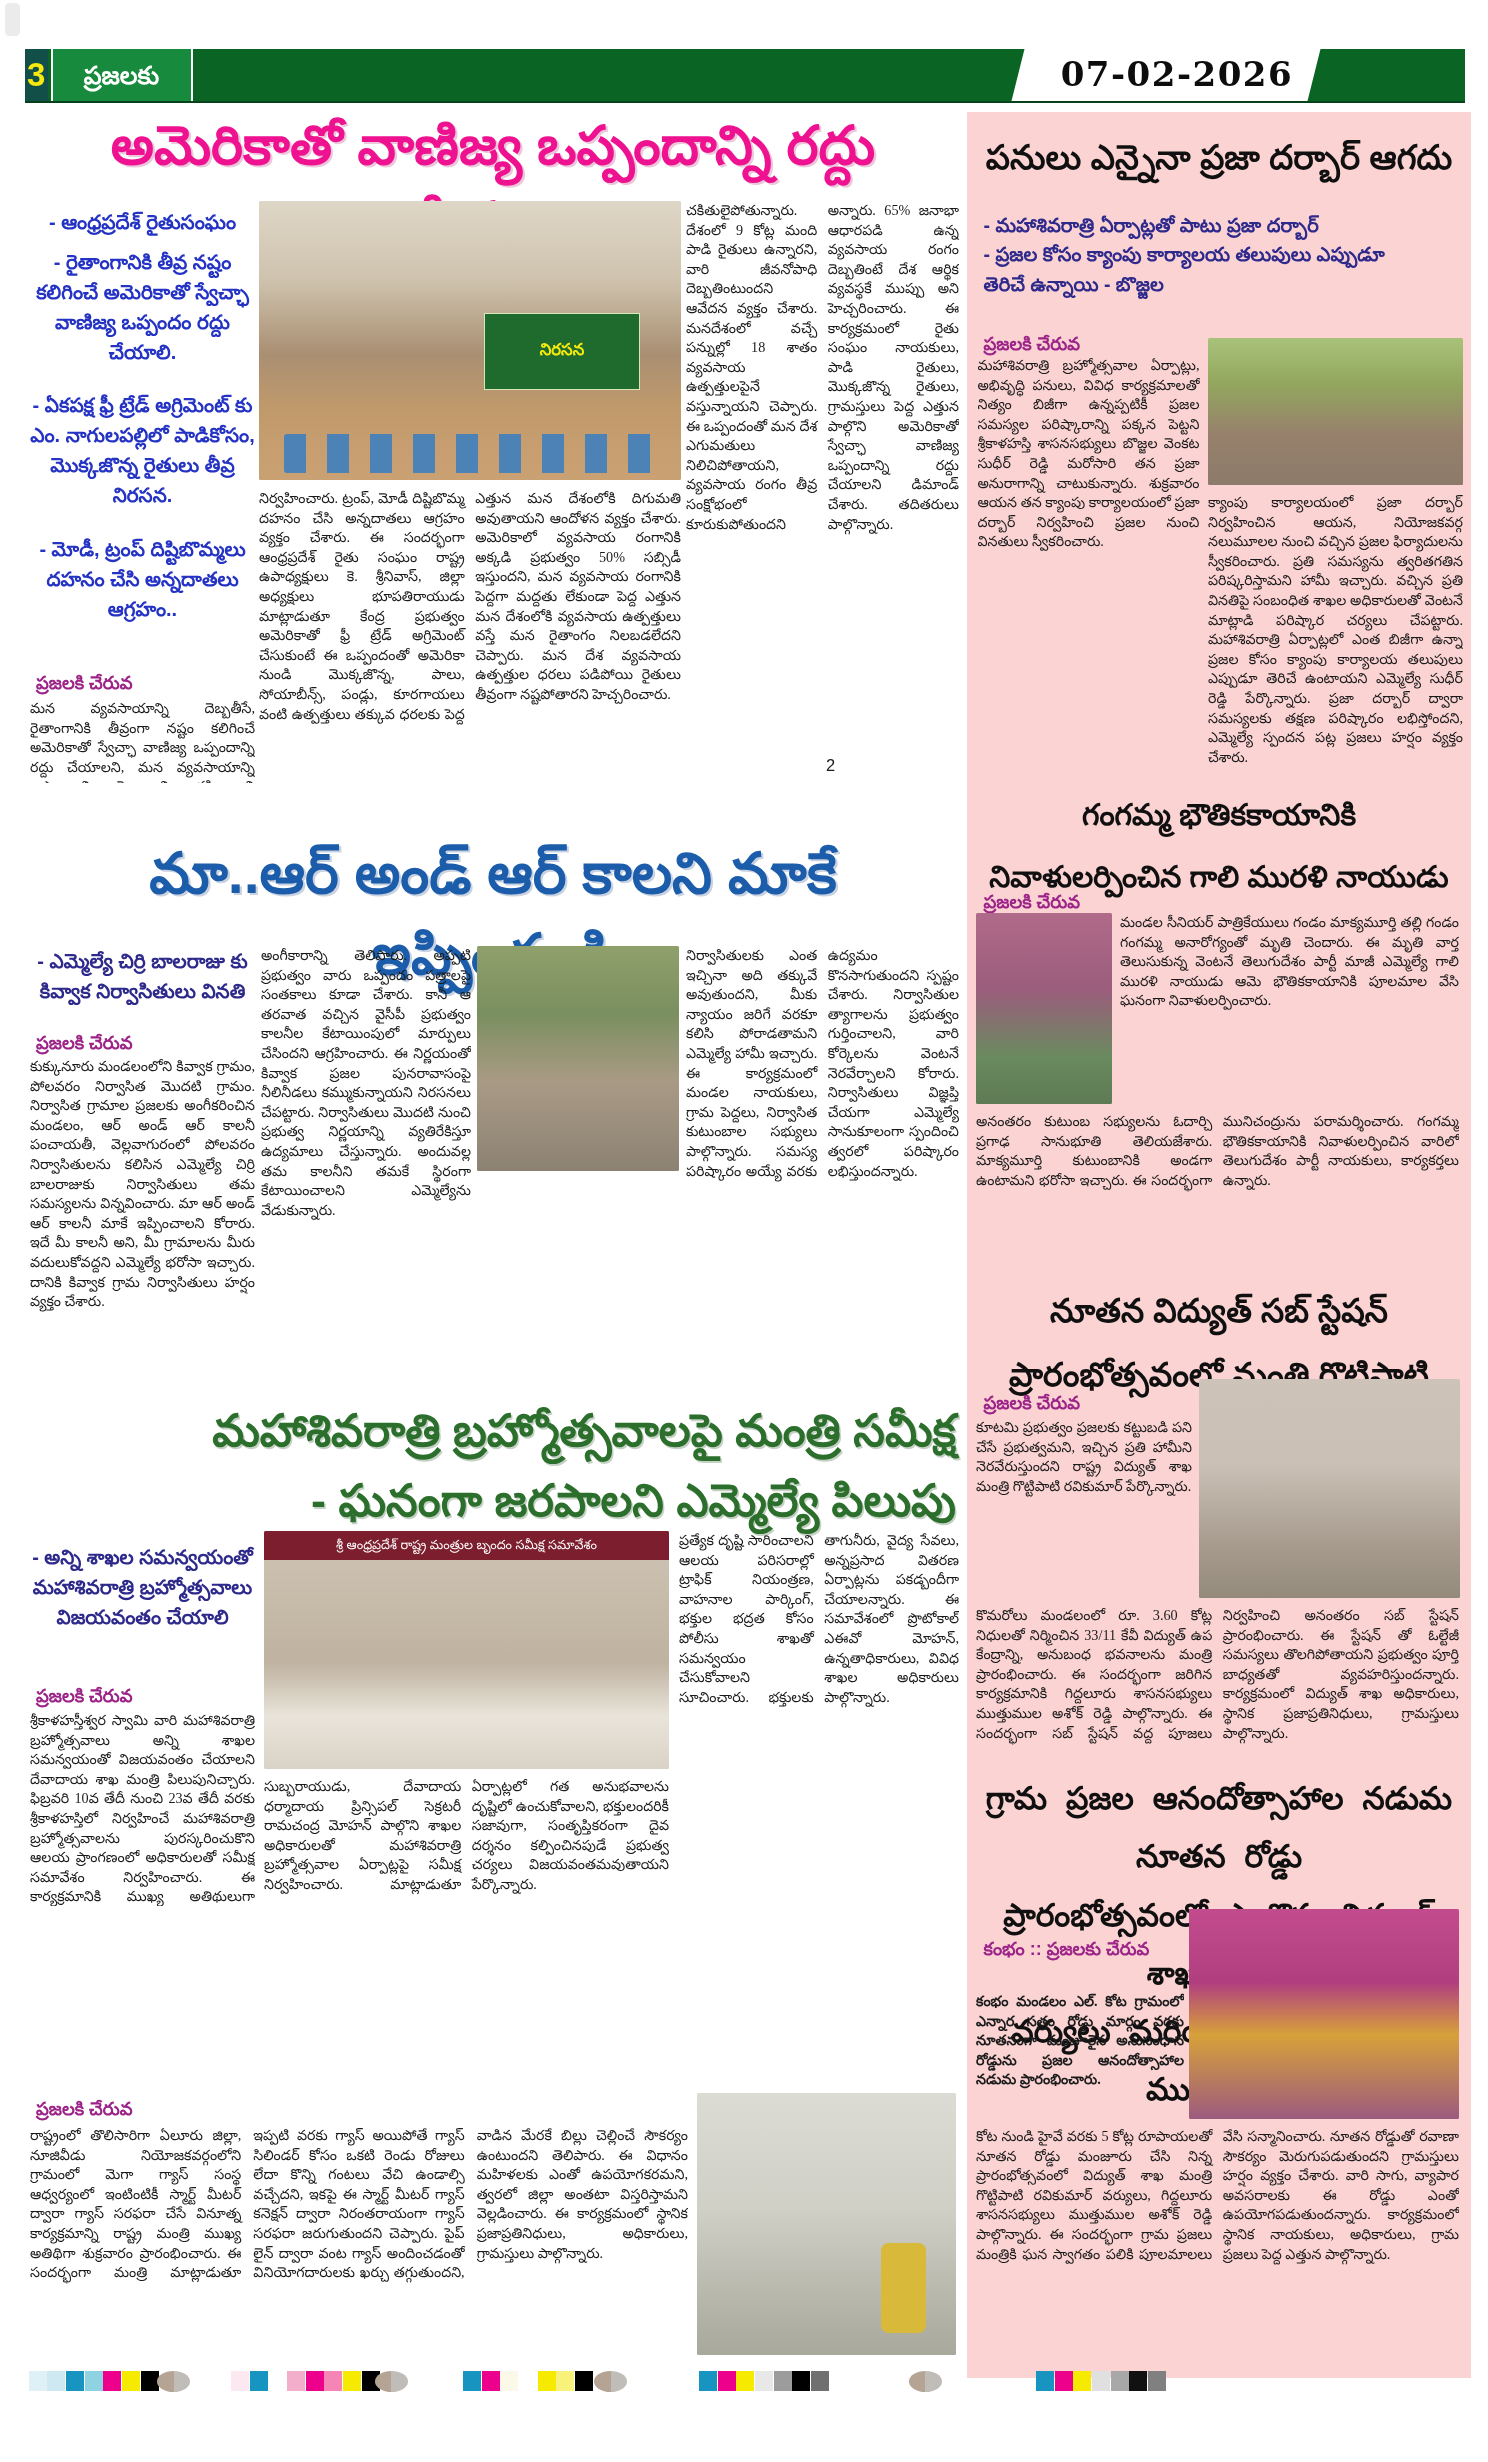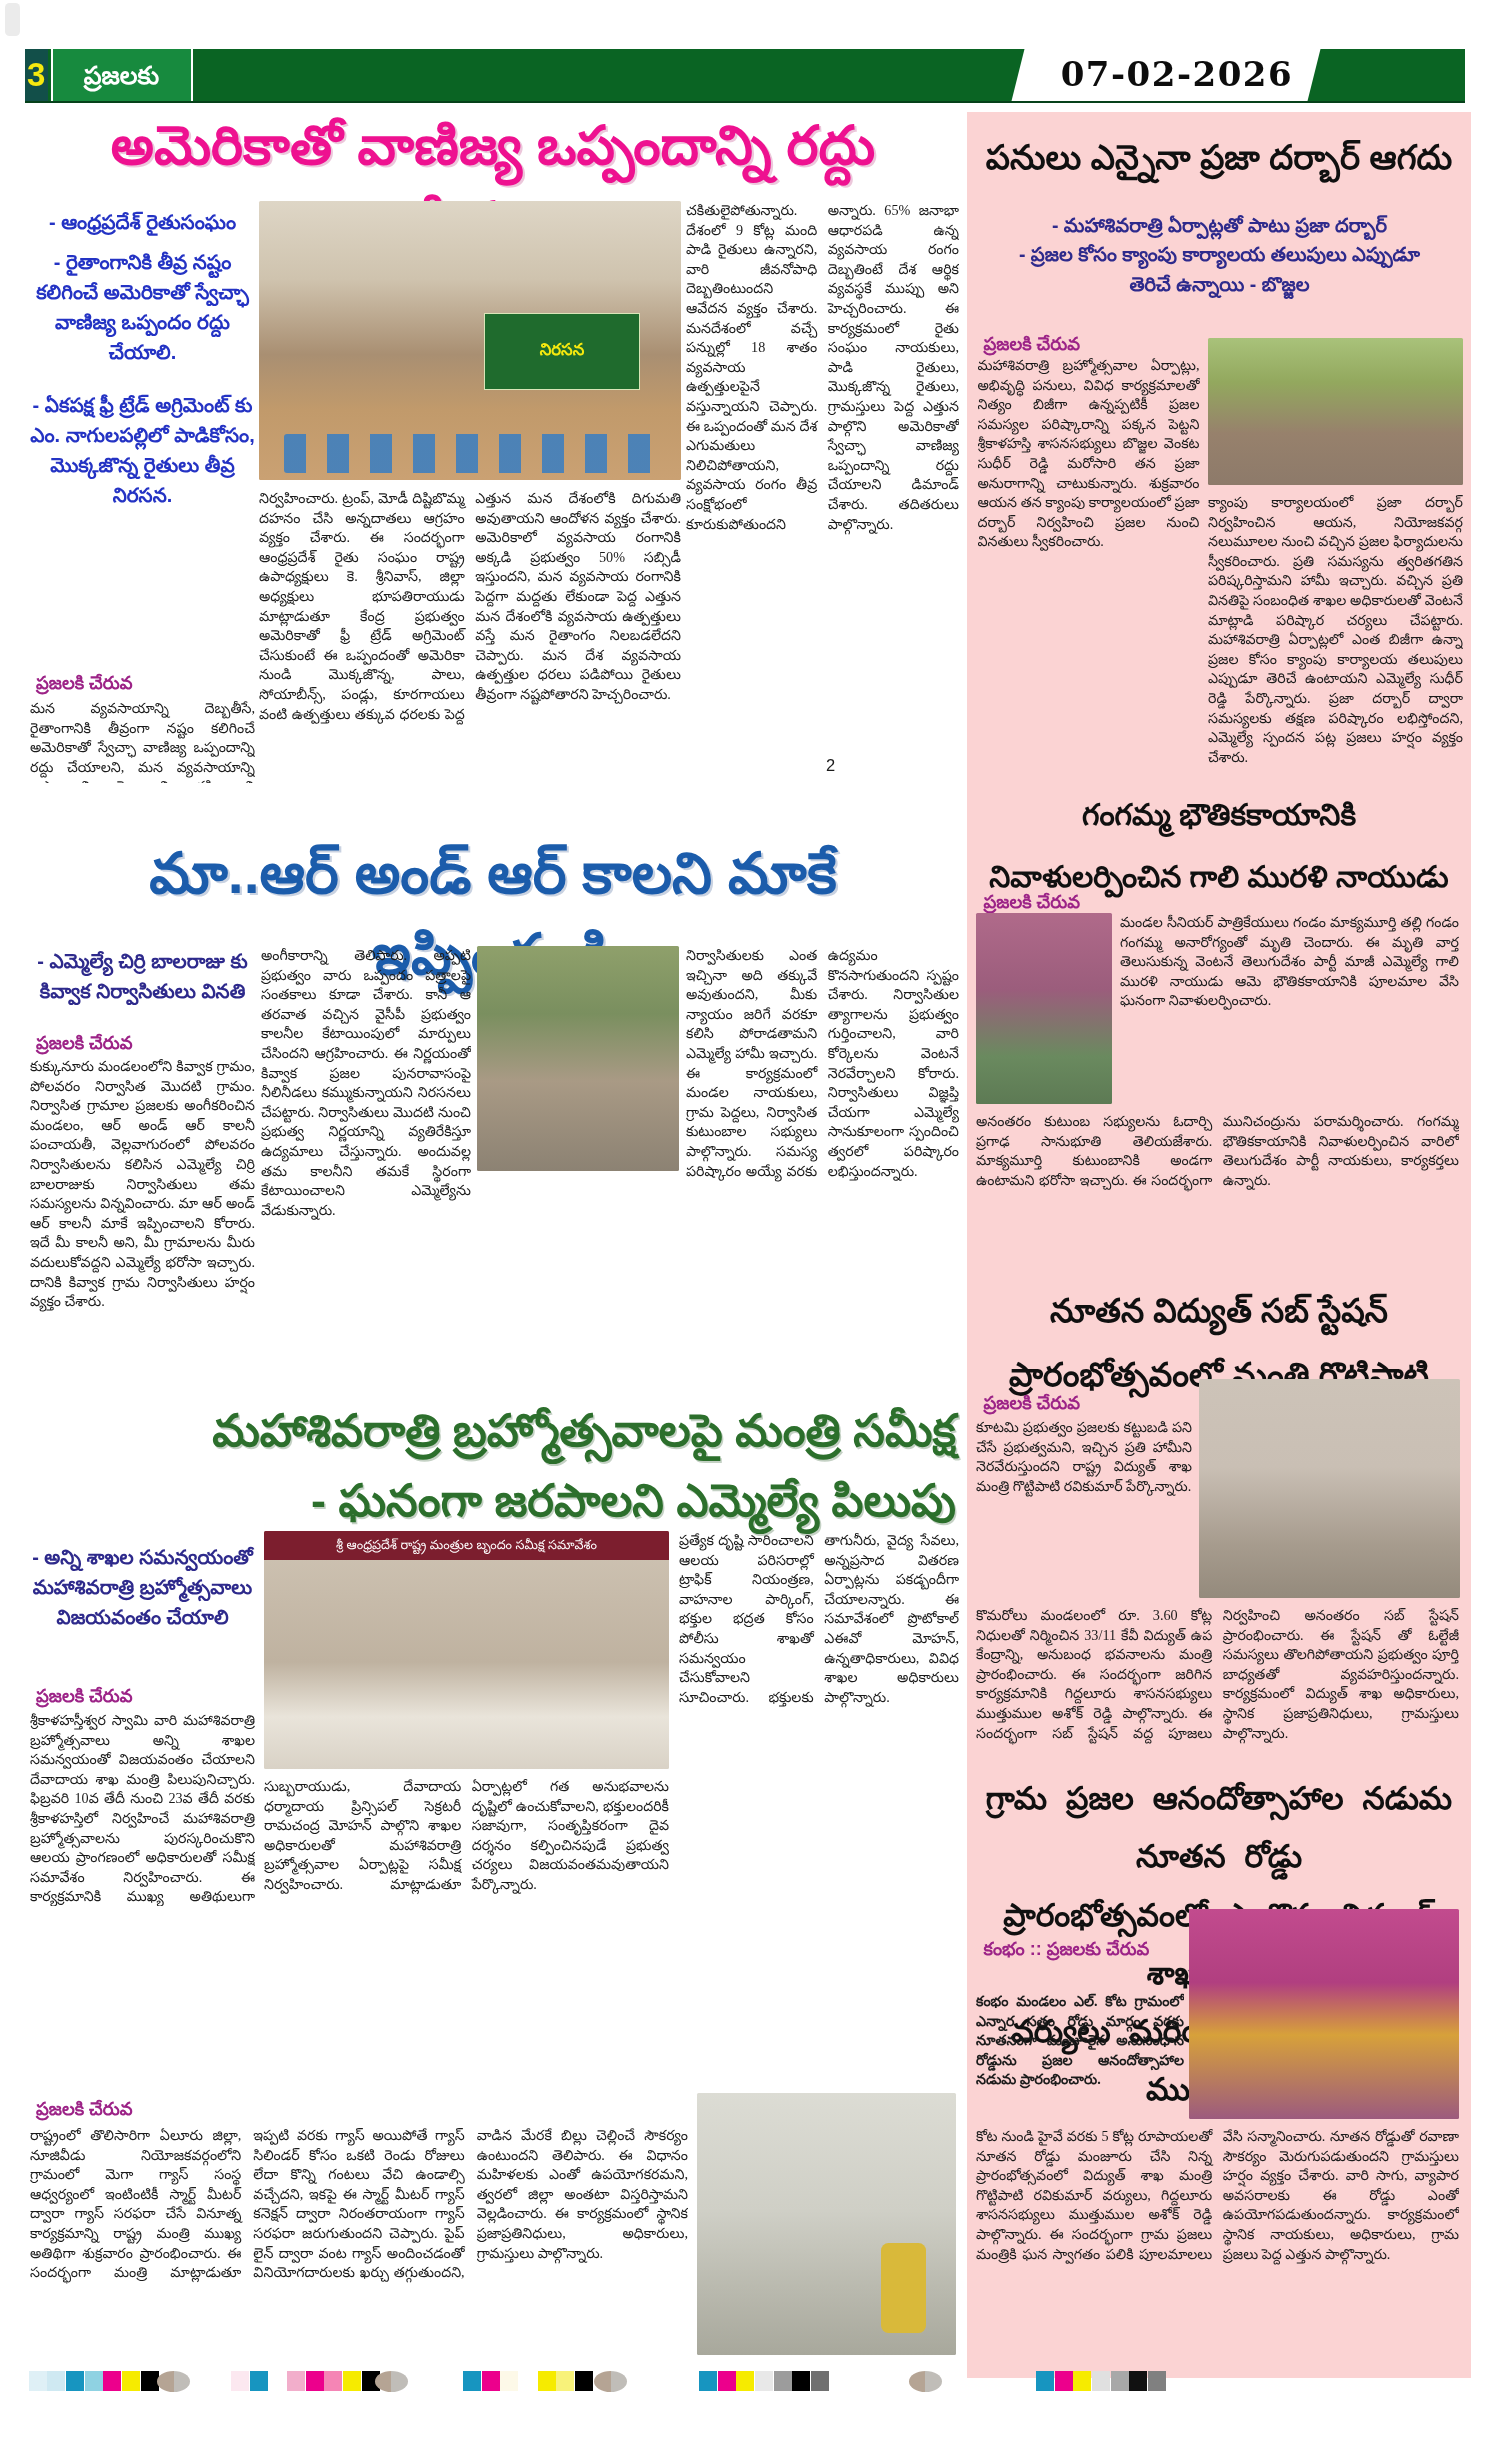--- a/index.html
+++ b/index.html
@@ -18,21 +18,21 @@
   
   .hl{font-family:"Liberation Sans",sans-serif;font-weight:bold;white-space:pre-line;}
   .h1{font-size:54px;color:#ee1190;text-align:center;text-shadow:2.2px 2.2px 0 rgba(170,0,90,.22);}
   .h2{font-size:57px;color:#1b5cab;text-align:center;text-shadow:2.2px 2.2px 0 rgba(10,50,120,.22);}
   .h3{font-size:45px;color:#2c6f2c;text-align:right;line-height:1.55;text-shadow:1.5px 1.5px 0 rgba(20,70,20,.25);}
   .h4{font-size:48px;color:#8c2d91;text-align:left;text-shadow:1.5px 1.5px 0 rgba(90,20,90,.22);}
   .rh{font-family:"Liberation Sans",sans-serif;font-weight:bold;color:#101010;text-align:center;white-space:pre-line;}
   
   .bul-blue{font-family:"Liberation Sans",sans-serif;font-weight:bold;color:#2433c4;font-size:20px;line-height:1.5;text-align:center;white-space:pre-line;}
   .bul-navy{font-family:"Liberation Sans",sans-serif;font-weight:bold;color:#2e2a8c;font-size:20px;line-height:1.5;text-align:center;white-space:pre-line;}
-  .bul-navy-left{text-align:center;}
+  .bul-navy-left{text-align:left;}
   .byline{font-family:"Liberation Sans",sans-serif;font-weight:bold;color:#9c2387;font-size:18px;}
   .body{font-size:14.2px;line-height:1.38;text-align:justify;}
   .cols2{column-count:2;column-gap:10.5px;}
   .cols3{column-count:3;column-gap:12px;}
   .pageref{font-family:"Liberation Sans",sans-serif;font-size:16.5px;color:#1b1b1b;}
   
   #panel{position:absolute;left:967px;top:112px;width:504px;height:2266px;background:#fbd3d3;}
   
   .photo{position:absolute;overflow:hidden;border-radius:1.5px;}
   #photo1{background:linear-gradient(180deg,#ded6c6 0%,#cfc3ae 28%,#a98f72 55%,#c19a6b 75%,#caa173 100%);}
@@ -70,20 +70,21 @@
     <div class="datewrap">
       <span class="datetext">07-02-2026</span>
     </div>
   </div>
 
   <div class="abs hl h1" style="left:30px;top:114px;width:926px;">అమెరికాతో వాణిజ్య ఒప్పందాన్ని రద్దు చేయాలి.</div>
 
   <div class="abs bul-blue" style="left:30px;top:207px;width:225px;">- ఆంధ్రప్రదేశ్ రైతుసంఘం</div>
   <div class="abs bul-blue" style="left:30px;top:247px;width:225px;">- రైతాంగానికి తీవ్ర నష్టం కలిగించే అమెరికాతో స్వేచ్ఛా వాణిజ్య ఒప్పందం రద్దు చేయాలి.</div>
   <div class="abs bul-blue" style="left:30px;top:390px;width:225px;">- ఏకపక్ష ఫ్రీ ట్రేడ్ అగ్రిమెంట్ కు ఎం. నాగులపల్లిలో పాడికోసం, మొక్కజొన్న రైతులు తీవ్ర నిరసన.</div>
+  <div class="abs bul-blue" style="left:30px;top:534px;width:225px;">- మోడీ, ట్రంప్ దిష్టిబొమ్మలు దహనం చేసి అన్నదాతలు ఆగ్రహం..</div>
 
   <div class="abs byline" style="left:36px;top:673px;">ప్రజలకి చేరువ</div>
   <div class="abs body" style="left:30px;top:699px;width:225px;height:84px;overflow:hidden;">మన వ్యవసాయాన్ని దెబ్బతీసే, రైతాంగానికి తీవ్రంగా నష్టం కలిగించే అమెరికాతో స్వేచ్ఛా వాణిజ్య ఒప్పందాన్ని రద్దు చేయాలని, మన వ్యవసాయాన్ని కాపాడాలని, రైతాంగాన్ని రక్షించాలని డిమాండ్ చేస్తూ ఆంధ్రప్రదేశ్ రైతు సంఘం ఆధ్వర్యంలో మండలం ఎం.నాగులపల్లి లో కేంద్రం వద్ద పాడి రైతులు, మొక్కజొన్న రైతులు శుక్రవారం నిరసన కార్యక్రమం</div>
 
   <div id="photo1" class="photo" style="left:259px;top:201px;width:422px;height:279px;">
     <div class="banner">నిరసన</div>
     <div class="cans"></div>
   </div>
   <div class="abs body cols2" style="left:259px;top:489px;width:422px;height:294px;overflow:hidden;">నిర్వహించారు. ట్రంప్, మోడీ దిష్టిబొమ్మ దహనం చేసి అన్నదాతలు ఆగ్రహం వ్యక్తం చేశారు. ఈ సందర్భంగా ఆంధ్రప్రదేశ్ రైతు సంఘం రాష్ట్ర ఉపాధ్యక్షులు కె. శ్రీనివాస్, జిల్లా అధ్యక్షులు భూపతిరాయుడు మాట్లాడుతూ కేంద్ర ప్రభుత్వం అమెరికాతో ఫ్రీ ట్రేడ్ అగ్రిమెంట్ చేసుకుంటే ఈ ఒప్పందంతో అమెరికా నుండి మొక్కజొన్న, పాలు, సోయాబీన్స్, పండ్లు, కూరగాయలు వంటి ఉత్పత్తులు తక్కువ ధరలకు పెద్ద ఎత్తున మన దేశంలోకి దిగుమతి అవుతాయని ఆందోళన వ్యక్తం చేశారు. అమెరికాలో వ్యవసాయ రంగానికి అక్కడి ప్రభుత్వం 50% సబ్సిడీ ఇస్తుందని, మన వ్యవసాయ రంగానికి పెద్దగా మద్దతు లేకుండా పెద్ద ఎత్తున మన దేశంలోకి వ్యవసాయ ఉత్పత్తులు వస్తే మన రైతాంగం నిలబడలేదని చెప్పారు. మన దేశ వ్యవసాయ ఉత్పత్తుల ధరలు పడిపోయి రైతులు తీవ్రంగా నష్టపోతారని హెచ్చరించారు.</div>
   <div class="abs body cols2" style="left:686px;top:201px;width:273px;height:553px;overflow:hidden;">చకితులైపోతున్నారు. దేశంలో 9 కోట్ల మంది పాడి రైతులు ఉన్నారని, వారి జీవనోపాధి దెబ్బతింటుందని ఆవేదన వ్యక్తం చేశారు. మనదేశంలో వచ్చే పన్నుల్లో 18 శాతం వ్యవసాయ ఉత్పత్తులపైనే వస్తున్నాయని చెప్పారు. ఈ ఒప్పందంతో మన దేశ ఎగుమతులు నిలిచిపోతాయని, వ్యవసాయ రంగం తీవ్ర సంక్షోభంలో కూరుకుపోతుందని అన్నారు. 65% జనాభా ఆధారపడి ఉన్న వ్యవసాయ రంగం దెబ్బతింటే దేశ ఆర్థిక వ్యవస్థకే ముప్పు అని హెచ్చరించారు. ఈ కార్యక్రమంలో రైతు సంఘం నాయకులు, పాడి రైతులు, మొక్కజొన్న రైతులు, గ్రామస్తులు పెద్ద ఎత్తున పాల్గొని అమెరికాతో స్వేచ్ఛా వాణిజ్య ఒప్పందాన్ని రద్దు చేయాలని డిమాండ్ చేశారు. తదితరులు పాల్గొన్నారు.</div>

